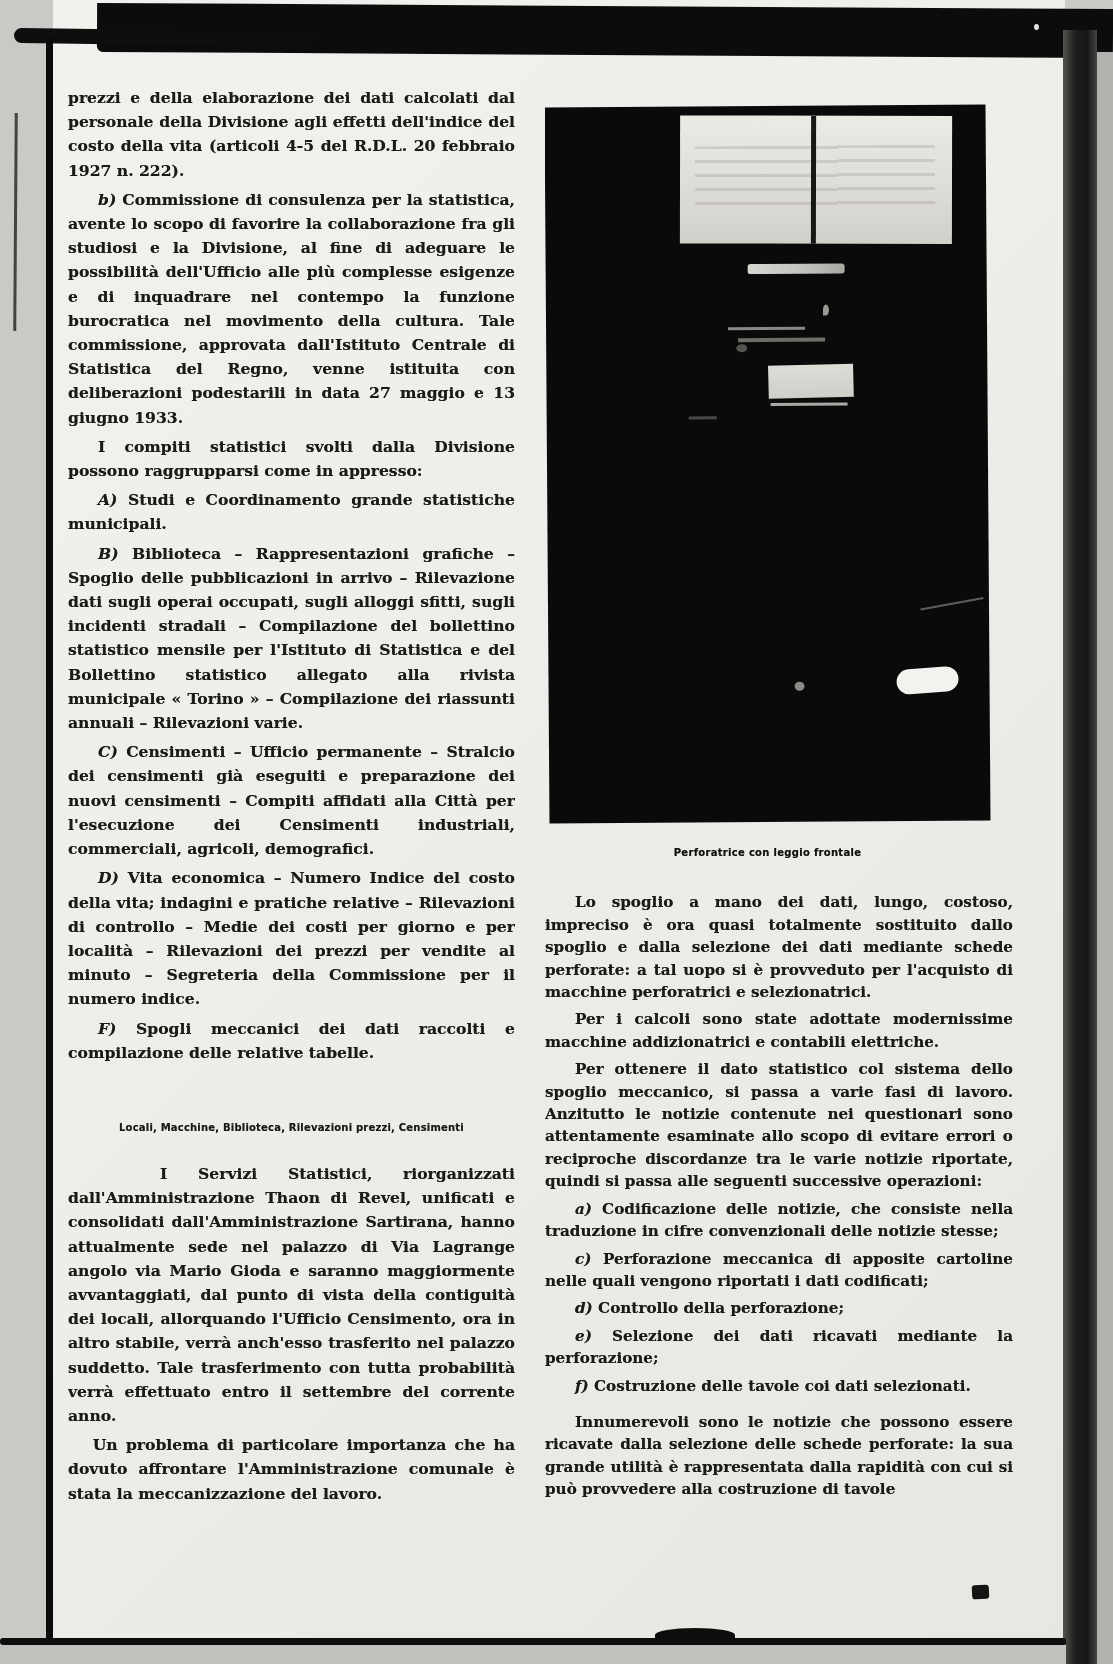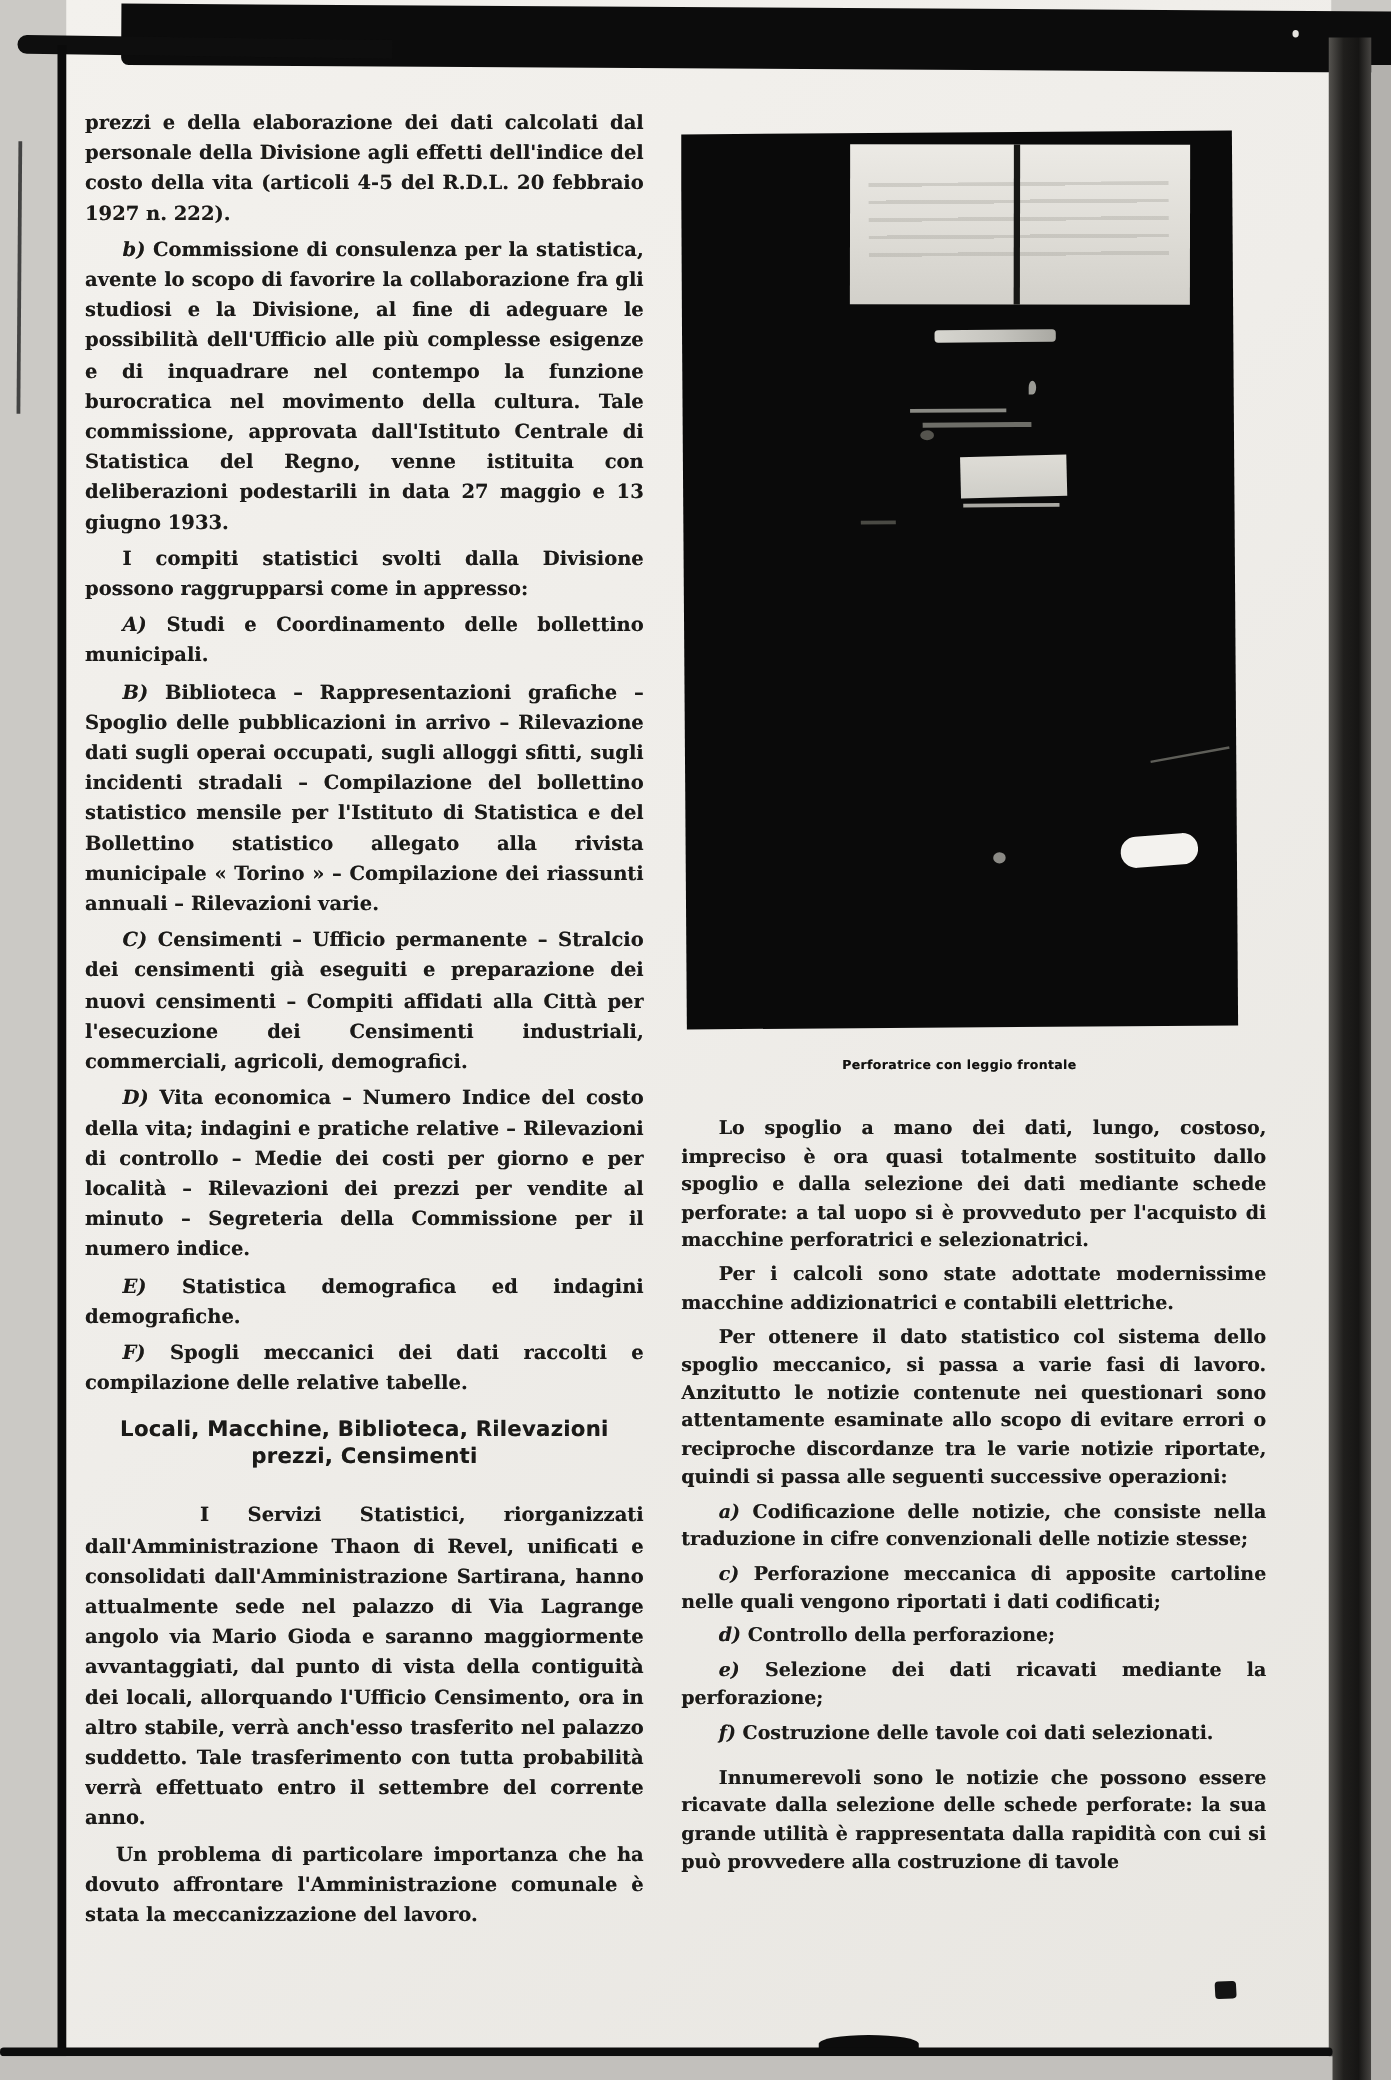--- a/index.html
+++ b/index.html
@@ -35,22 +35,22 @@
        text-align:justify;overflow:hidden;
        text-shadow:0 0 .5px rgba(20,18,16,.55);}
   .col-left{left:68px;top:86px;width:447px;height:1505px;
        font-size:15.6px;line-height:24.2px;}
   .col-right{left:545px;top:88px;width:468px;height:1520px;
        font-size:15.2px;line-height:22.4px;}
   .para{margin:0 0 5px 0;text-indent:30px;}
   .no-indent{text-indent:0;}
   .gap-top{margin-top:14px;}
   .mk{font-style:italic;}
-  .heading{font-family:"DejaVu Sans",sans-serif;font-size:17px;line-height:21px;
-       font-weight:bold;text-align:center;margin:16px 26px 24px 26px;text-indent:0;
+  .heading{font-family:"DejaVu Sans",sans-serif;font-size:10px;line-height:21px;
+       font-weight:bold;text-align:center;margin:52px 26px 24px 26px;text-indent:0;
        letter-spacing:.2px;}
   
   .photo{position:relative;margin:18px 0 0 2px;width:441px;height:716px;
        background:#0a0a0a;transform:rotate(-0.4deg);overflow:hidden;}
   .photo .cards{position:absolute;left:135px;top:10px;width:272px;height:128px;
        background:linear-gradient(180deg,#eceae5 0%,#dddbd5 60%,#d2d0ca 100%);
        transform:rotate(0.5deg);}
   .photo .card-divider{position:absolute;left:266px;top:10px;width:5px;height:128px;
        background:#171715;transform:rotate(0.5deg);}
   .photo .card-marks{position:absolute;left:150px;top:40px;width:240px;height:60px;
@@ -92,25 +92,24 @@
   <div class="right-outer"></div>
   <div class="bottom-bump"></div>
   <div class="bottom-rule"></div>
   <div class="below-rule"></div>
   <div class="page-number-blob"></div>
 
   <div class="col col-left">
     <p class="para no-indent"><span>prezzi e della elaborazione dei dati calcolati dal personale della Divisione agli effetti dell'indice del costo della vita (articoli 4-5 del R.D.L. 20 febbraio 1927 n. 222).</span></p>
     <p class="para"><i class="mk">b)</i> <span>Commissione di consulenza per la statistica, avente lo scopo di favorire la collaborazione fra gli studiosi e la Divisione, al fine di adeguare le possibilità dell'Ufficio alle più complesse esigenze e di inquadrare nel contempo la funzione burocratica nel movimento della cultura. Tale commissione, approvata dall'Istituto Centrale di Statistica del Regno, venne istituita con deliberazioni podestarili in data 27 maggio e 13 giugno 1933.</span></p>
     <p class="para"><span>I compiti statistici svolti dalla Divisione possono raggrupparsi come in appresso:</span></p>
-    <p class="para"><i class="mk">A)</i> <span>Studi e Coordinamento delle bollettino municipali.</span></p>
+    <p class="para"><i class="mk">A)</i> <span>Studi e Coordinamento grande statistiche municipali.</span></p>
     <p class="para"><i class="mk">B)</i> <span>Biblioteca – Rappresentazioni grafiche – Spoglio delle pubblicazioni in arrivo – Rilevazione dati sugli operai occupati, sugli alloggi sfitti, sugli incidenti stradali – Compilazione del bollettino statistico mensile per l'Istituto di Statistica e del Bollettino statistico allegato alla rivista municipale « Torino » – Compilazione dei riassunti annuali – Rilevazioni varie.</span></p>
     <p class="para"><i class="mk">C)</i> <span>Censimenti – Ufficio permanente – Stralcio dei censimenti già eseguiti e preparazione dei nuovi censimenti – Compiti affidati alla Città per l'esecuzione dei Censimenti industriali, commerciali, agricoli, demografici.</span></p>
     <p class="para"><i class="mk">D)</i> <span>Vita economica – Numero Indice del costo della vita; indagini e pratiche relative – Rilevazioni di controllo – Medie dei costi per giorno e per località – Rilevazioni dei prezzi per vendite al minuto – Segreteria della Commissione per il numero indice.</span></p>
-    <p class="para"><i class="mk">E)</i> <span>Statistica demografica ed indagini demografiche.</span></p>
     <p class="para"><i class="mk">F)</i> <span>Spogli meccanici dei dati raccolti e compilazione delle relative tabelle.</span></p>
 
     <h3 class="heading">Locali, Macchine, Biblioteca, Rilevazioni prezzi, Censimenti</h3>
 
     <p class="para no-indent"><span style="text-indent:30px;display:inline;">&nbsp;&nbsp;&nbsp;</span><span>I Servizi Statistici, riorganizzati dall'Amministrazione Thaon di Revel, unificati e consolidati dall'Amministrazione Sartirana, hanno attualmente sede nel palazzo di Via Lagrange angolo via Mario Gioda e saranno maggiormente avvantaggiati, dal punto di vista della contiguità dei locali, allorquando l'Ufficio Censimento, ora in altro stabile, verrà anch'esso trasferito nel palazzo suddetto. Tale trasferimento con tutta probabilità verrà effettuato entro il settembre del corrente anno.</span></p>
     <p class="para no-indent"><span style="display:inline;">&nbsp;&nbsp;&nbsp;</span><span>Un problema di particolare importanza che ha dovuto affrontare l'Amministrazione comunale è stata la meccanizzazione del lavoro.</span></p>
   </div>
 
   <div class="col col-right">
     <figure class="photo">

